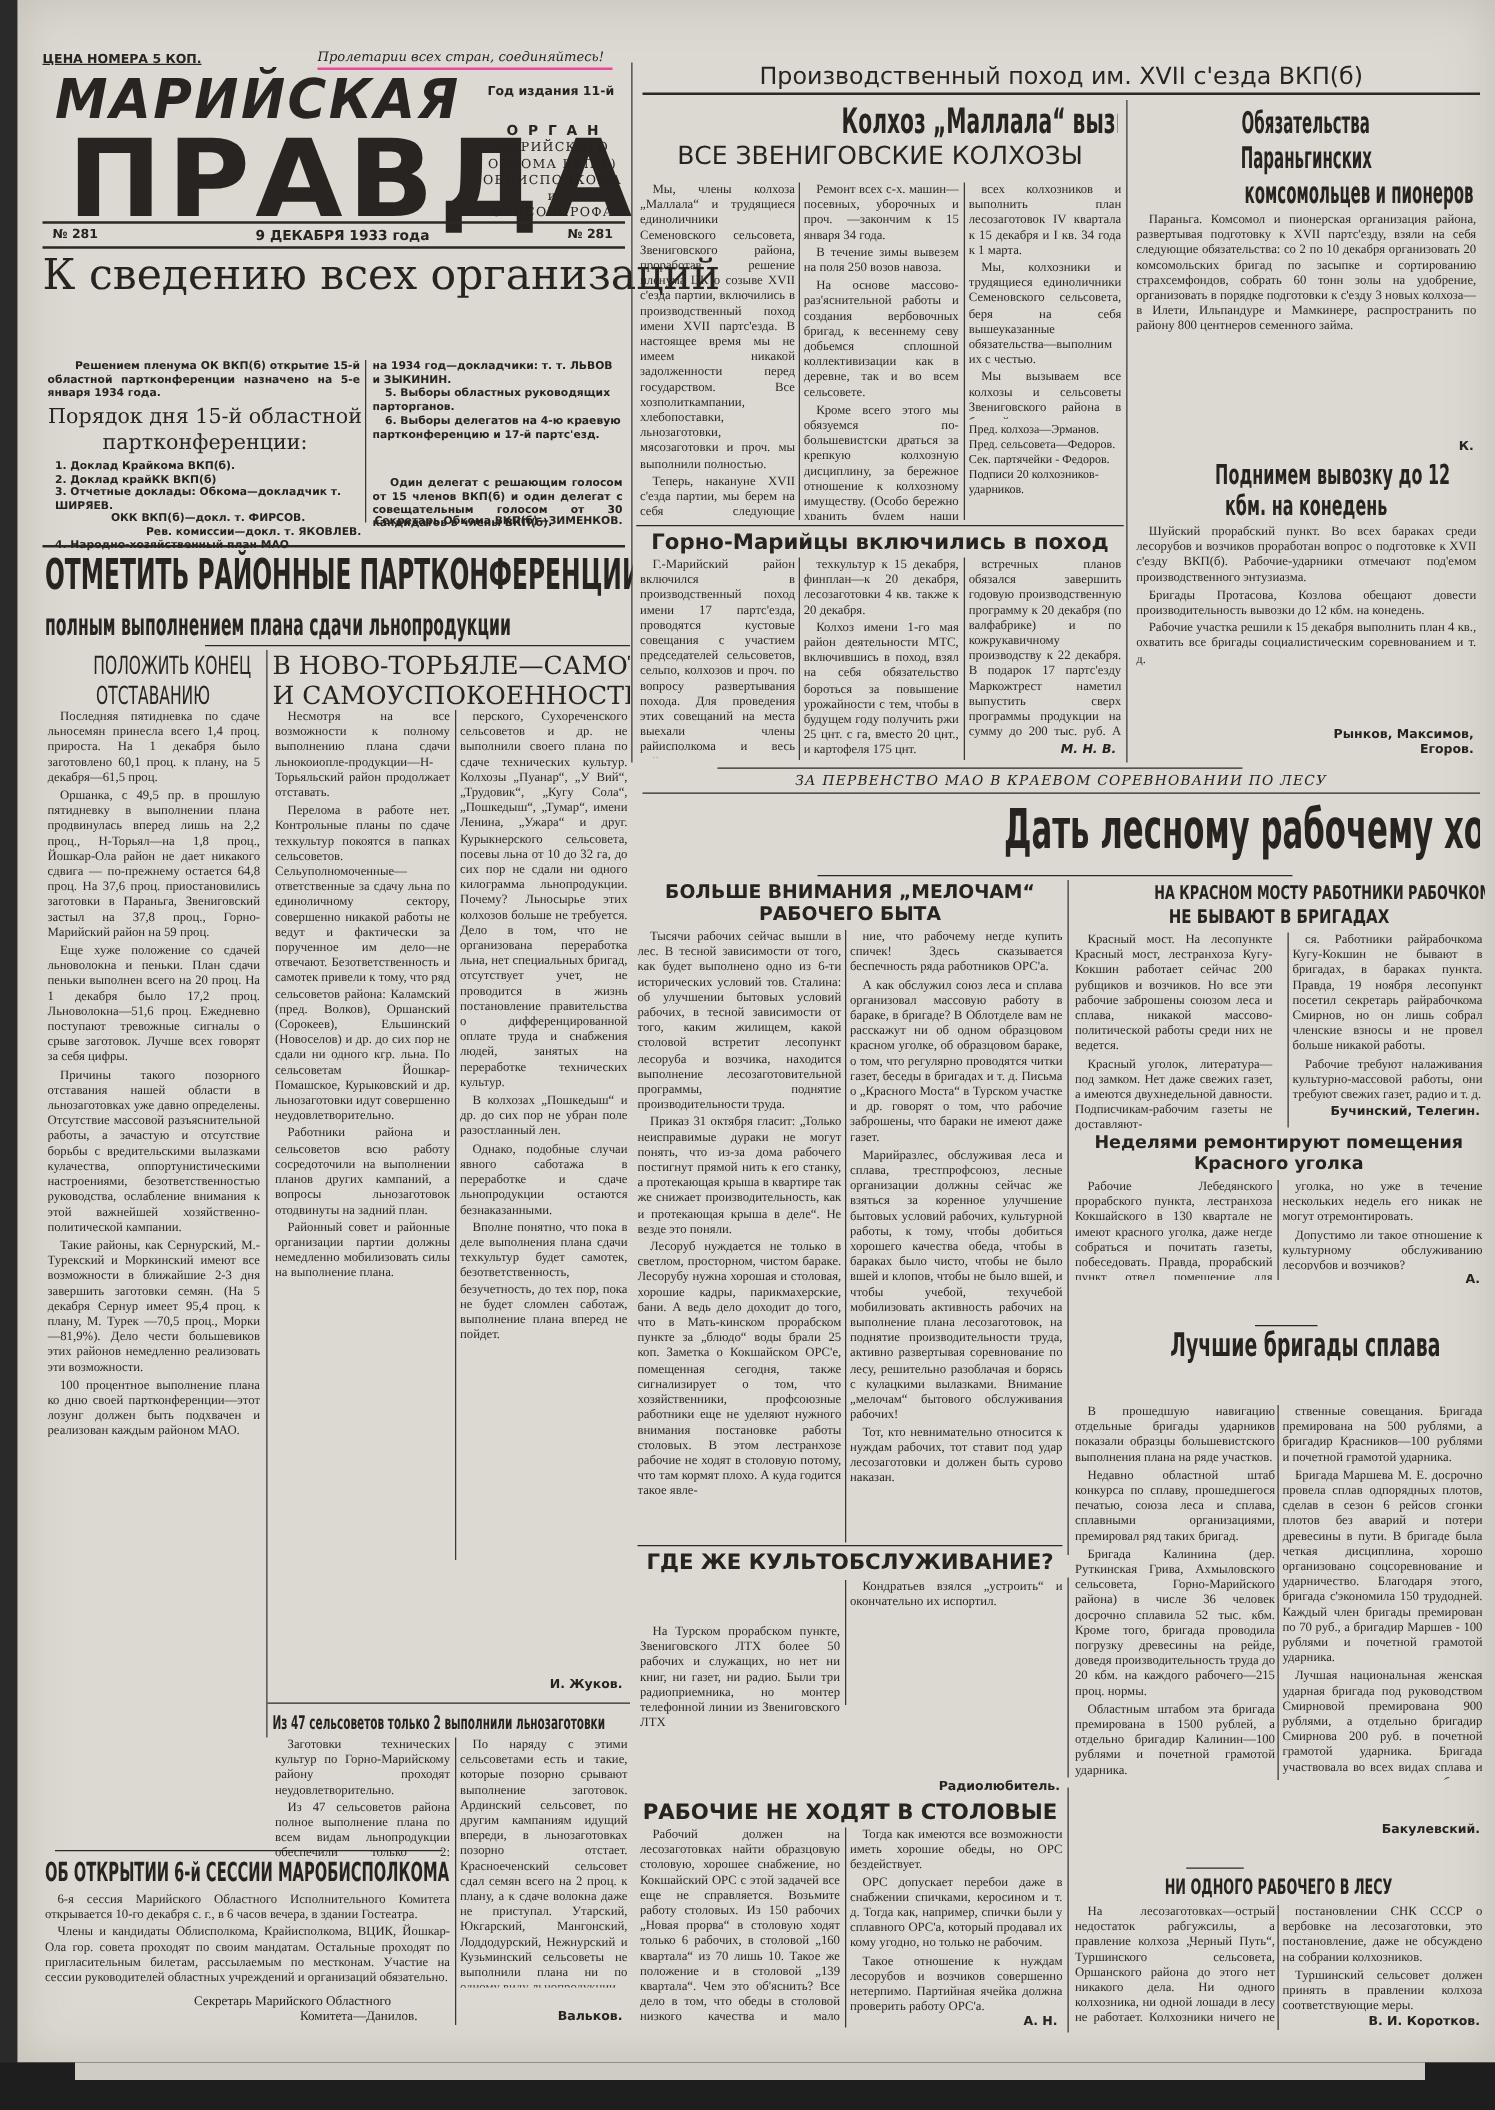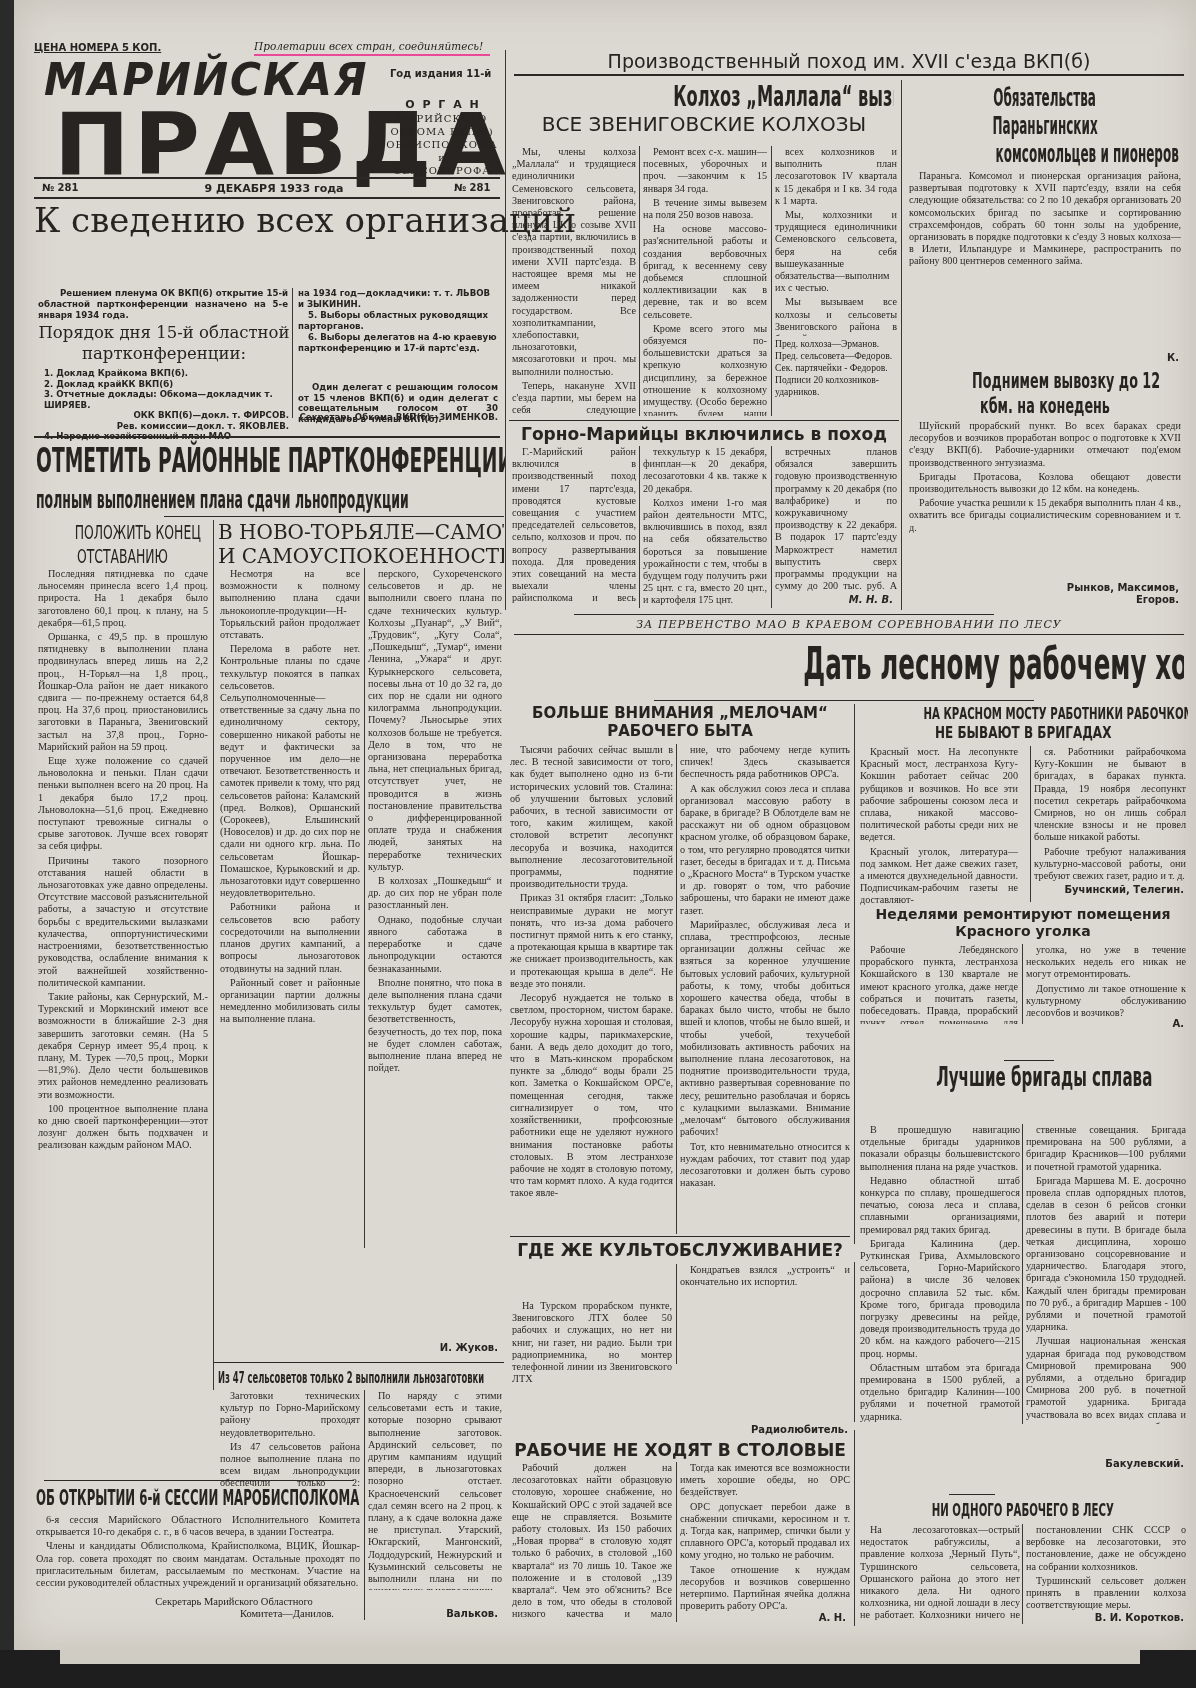--- a/index.html
+++ b/index.html
@@ -74,21 +74,21 @@
   <div class="abs sans" style="left:24px;top:288px;width:250px;font-size:8.6px;font-weight:bold;line-height:11px;text-align:justify;text-indent:22px;">Решением пленума ОК ВКП(б) открытие 15-й областной партконференции назначено на 5-е января 1934 года.</div>
   <div class="vrule" style="left:278px;top:288px;height:130px;"></div>
   <div class="abs hl-center" style="left:24px;top:322px;width:252px;font-size:16.5px;line-height:21px;">
     <div>Порядок дня 15-й областной</div>
     <div>партконференции:</div>
   </div>
   <div class="abs sans" style="left:30px;top:368px;width:245px;font-size:8.6px;font-weight:bold;line-height:10.5px;">
     <div>1. Доклад Крайкома ВКП(б).</div>
     <div>2. Доклад крайКК ВКП(б)</div>
     <div>3. Отчетные доклады: Обкома—докладчик т. ШИРЯЕВ.</div>
-    <div style="text-align:right;">ОКК ВКП(б)—докл. т. ФИРСОВ.</div>
+    <div style="text-align:center;">ОКК ВКП(б)—докл. т. ФИРСОВ.</div>
     <div style="text-align:right;">Рев. комиссии—докл. т. ЯКОВЛЕВ.</div>
     <div>4. Народно-хозяйственный план МАО</div>
   </div>
   <div class="abs sans" style="left:284px;top:288px;width:200px;font-size:8.6px;font-weight:bold;line-height:11px;">
     <div>на 1934 год—докладчики: т. т. ЛЬВОВ и ЗЫКИНИН.</div>
     <div style="text-indent:10px;">5. Выборы областных руководящих парторганов.</div>
     <div style="text-indent:10px;">6. Выборы делегатов на 4-ю краевую партконференцию и 17-й партс'езд.</div>
   </div>
   <div class="abs sans" style="left:284px;top:382px;width:200px;font-size:8.6px;font-weight:bold;line-height:10.5px;text-align:justify;text-indent:14px;">Один делегат с решающим голосом от 15 членов ВКП(б) и один делегат с совещательным голосом от 30 кандидатов в члены ВКП(б).</div>
   <div class="abs sans" style="left:284px;top:412px;width:200px;font-size:8.6px;font-weight:bold;text-align:right;">Секретарь Обкома ВКП(б)—ЗИМЕНКОВ.</div>

